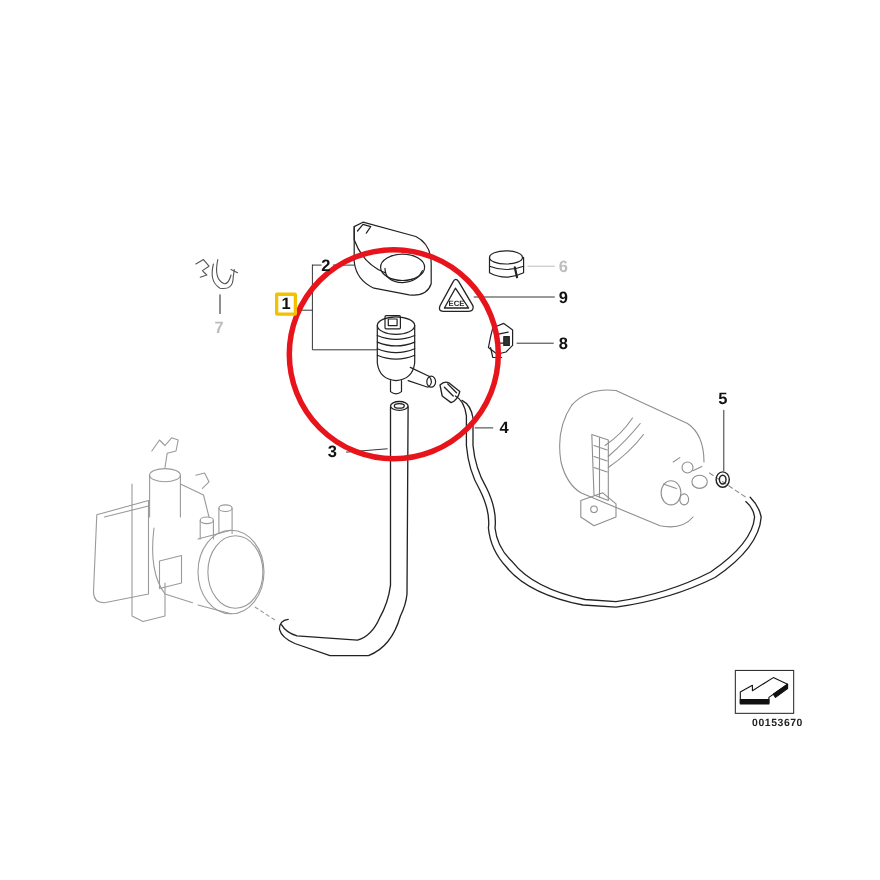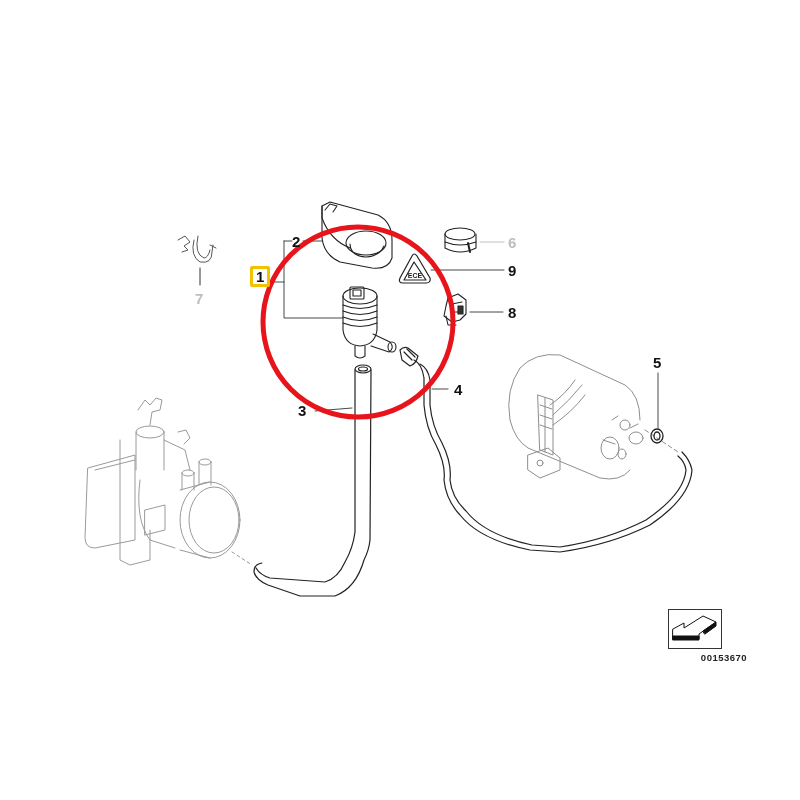--- a/index.html
+++ b/index.html
@@ -6,21 +6,21 @@
     body { width: 800px; height: 800px; position: relative; overflow: hidden;
            font-family: "Liberation Sans", sans-serif; }
     #diagram { position: absolute; left: 0; top: 0; width: 800px; height: 800px; }
     .callout { position: absolute; font-weight: bold; font-size: 15px; line-height: 15px;
                color: #111111; cursor: pointer; }
     .callout.dim { color: #bdbdbd; }
     .callout.highlight { border: 3px solid #f2c200; border-radius: 2px; padding: 0 3px;
                          line-height: 15px; font-size: 15px; }
     .ref-box { position: absolute; left: 668px; top: 609px; width: 52px; height: 38px;
                border: 1px solid #333; }
-    .ref-num { position: absolute; left: 692px; top: 652px; width: 64px; text-align: center;
+    .ref-num { position: absolute; left: 666px; top: 652px; width: 64px; text-align: right;
                font-size: 9.5px; font-weight: bold; letter-spacing: 0.5px; color: #222; }
   </style>
 </head>
 <body>
 
 <svg id="diagram" viewBox="0 0 800 800" xmlns="http://www.w3.org/2000/svg">
   <g fill="none" stroke-linecap="round" stroke-linejoin="round">
 
     <g stroke="#9a9a9a" stroke-width="1">
       <path d="M88 468 L135 455 L135 540 L95 548 Q85 548 85 538 Z"></path>

